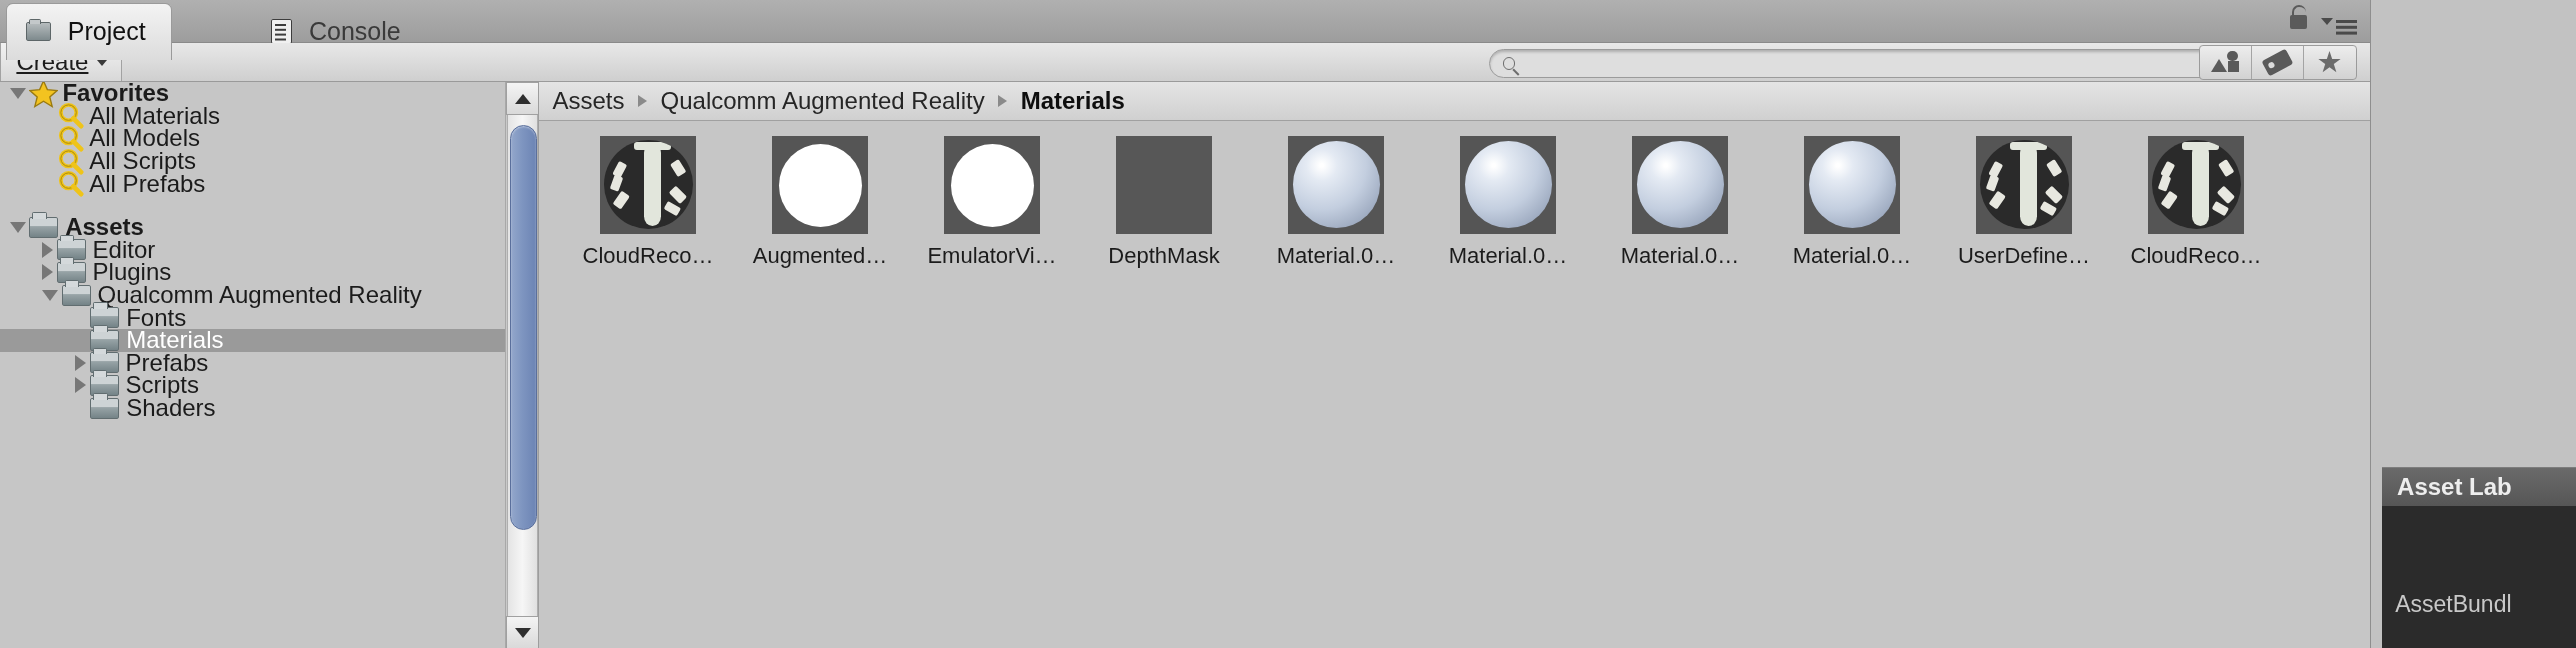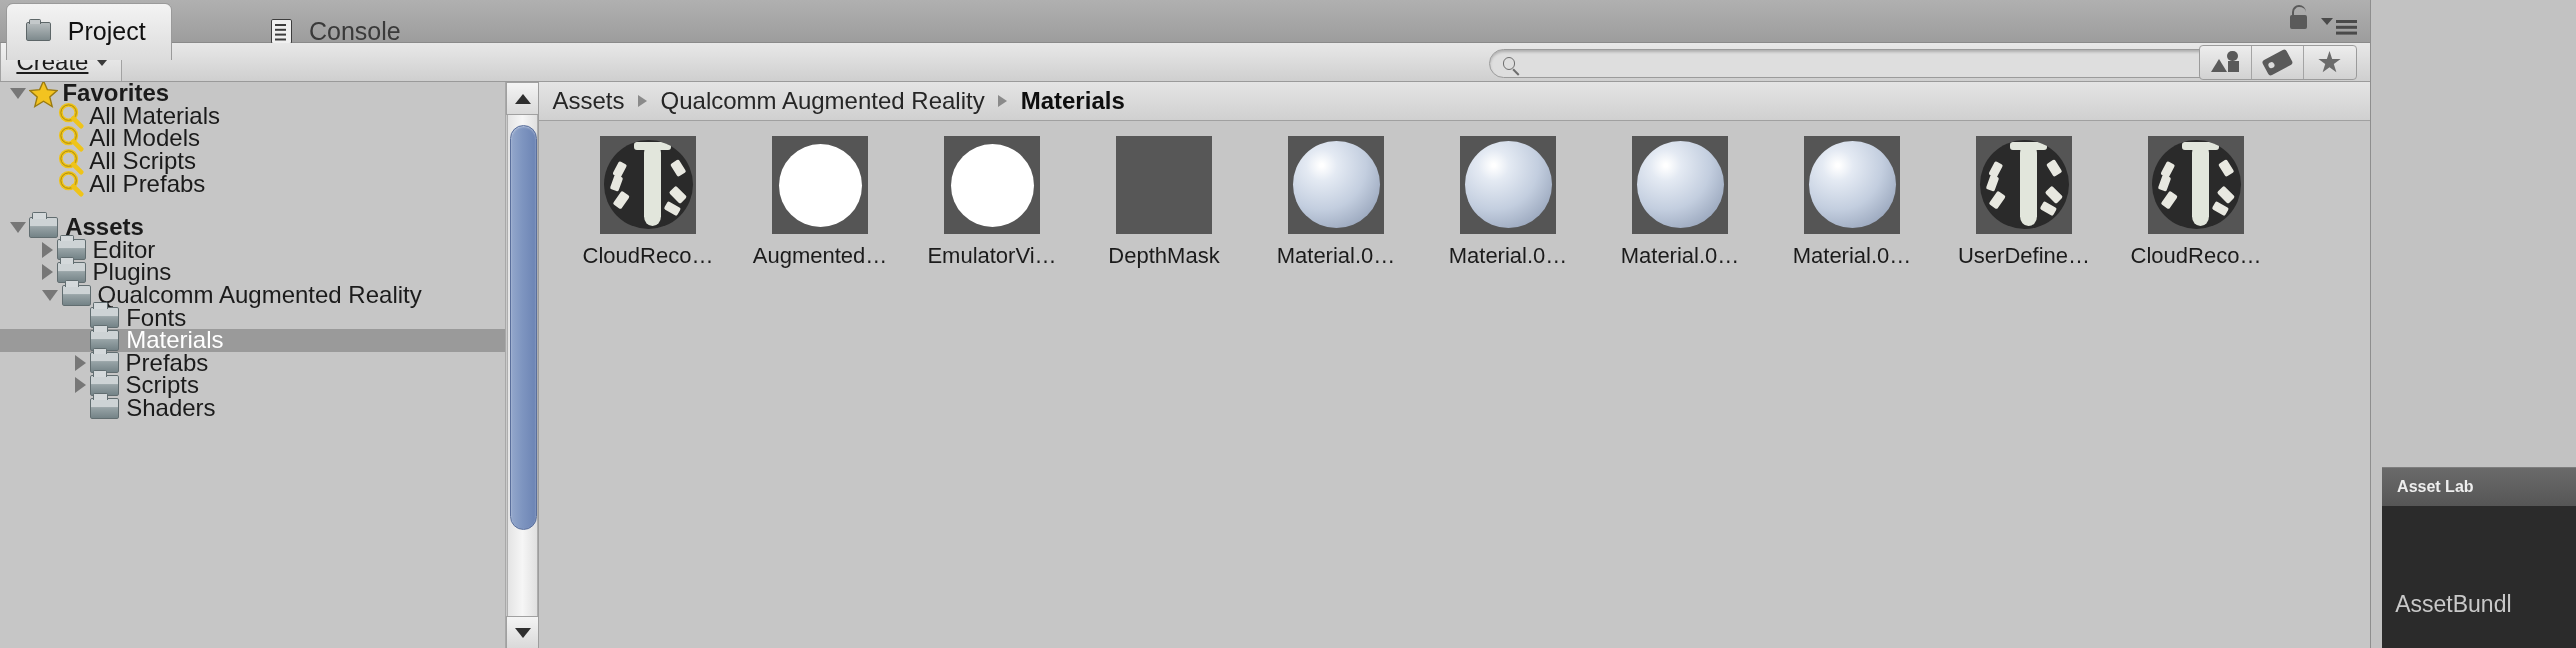--- a/index.html
+++ b/index.html
@@ -526,21 +526,21 @@
   }
   .asset-label-header {
     position: absolute;
     left: 8.7px; top: 467px;
     width: 195px; height: 39px;
     background: linear-gradient(#6a6a6a,#565656);
     border-top: 1px solid #7d7d7d;
     display: flex;
     align-items: center;
     padding-left: 15.4px;
-    font-size: 16px;
+    font-size: 24px;
     font-weight: bold;
     color: #eeeeee;
   }
   .asset-label-body {
     position: absolute;
     left: 8.7px; top: 506px;
     width: 195px; height: 143px;
     background: #2b2b2b;
   }
   .assetbundle-text {

